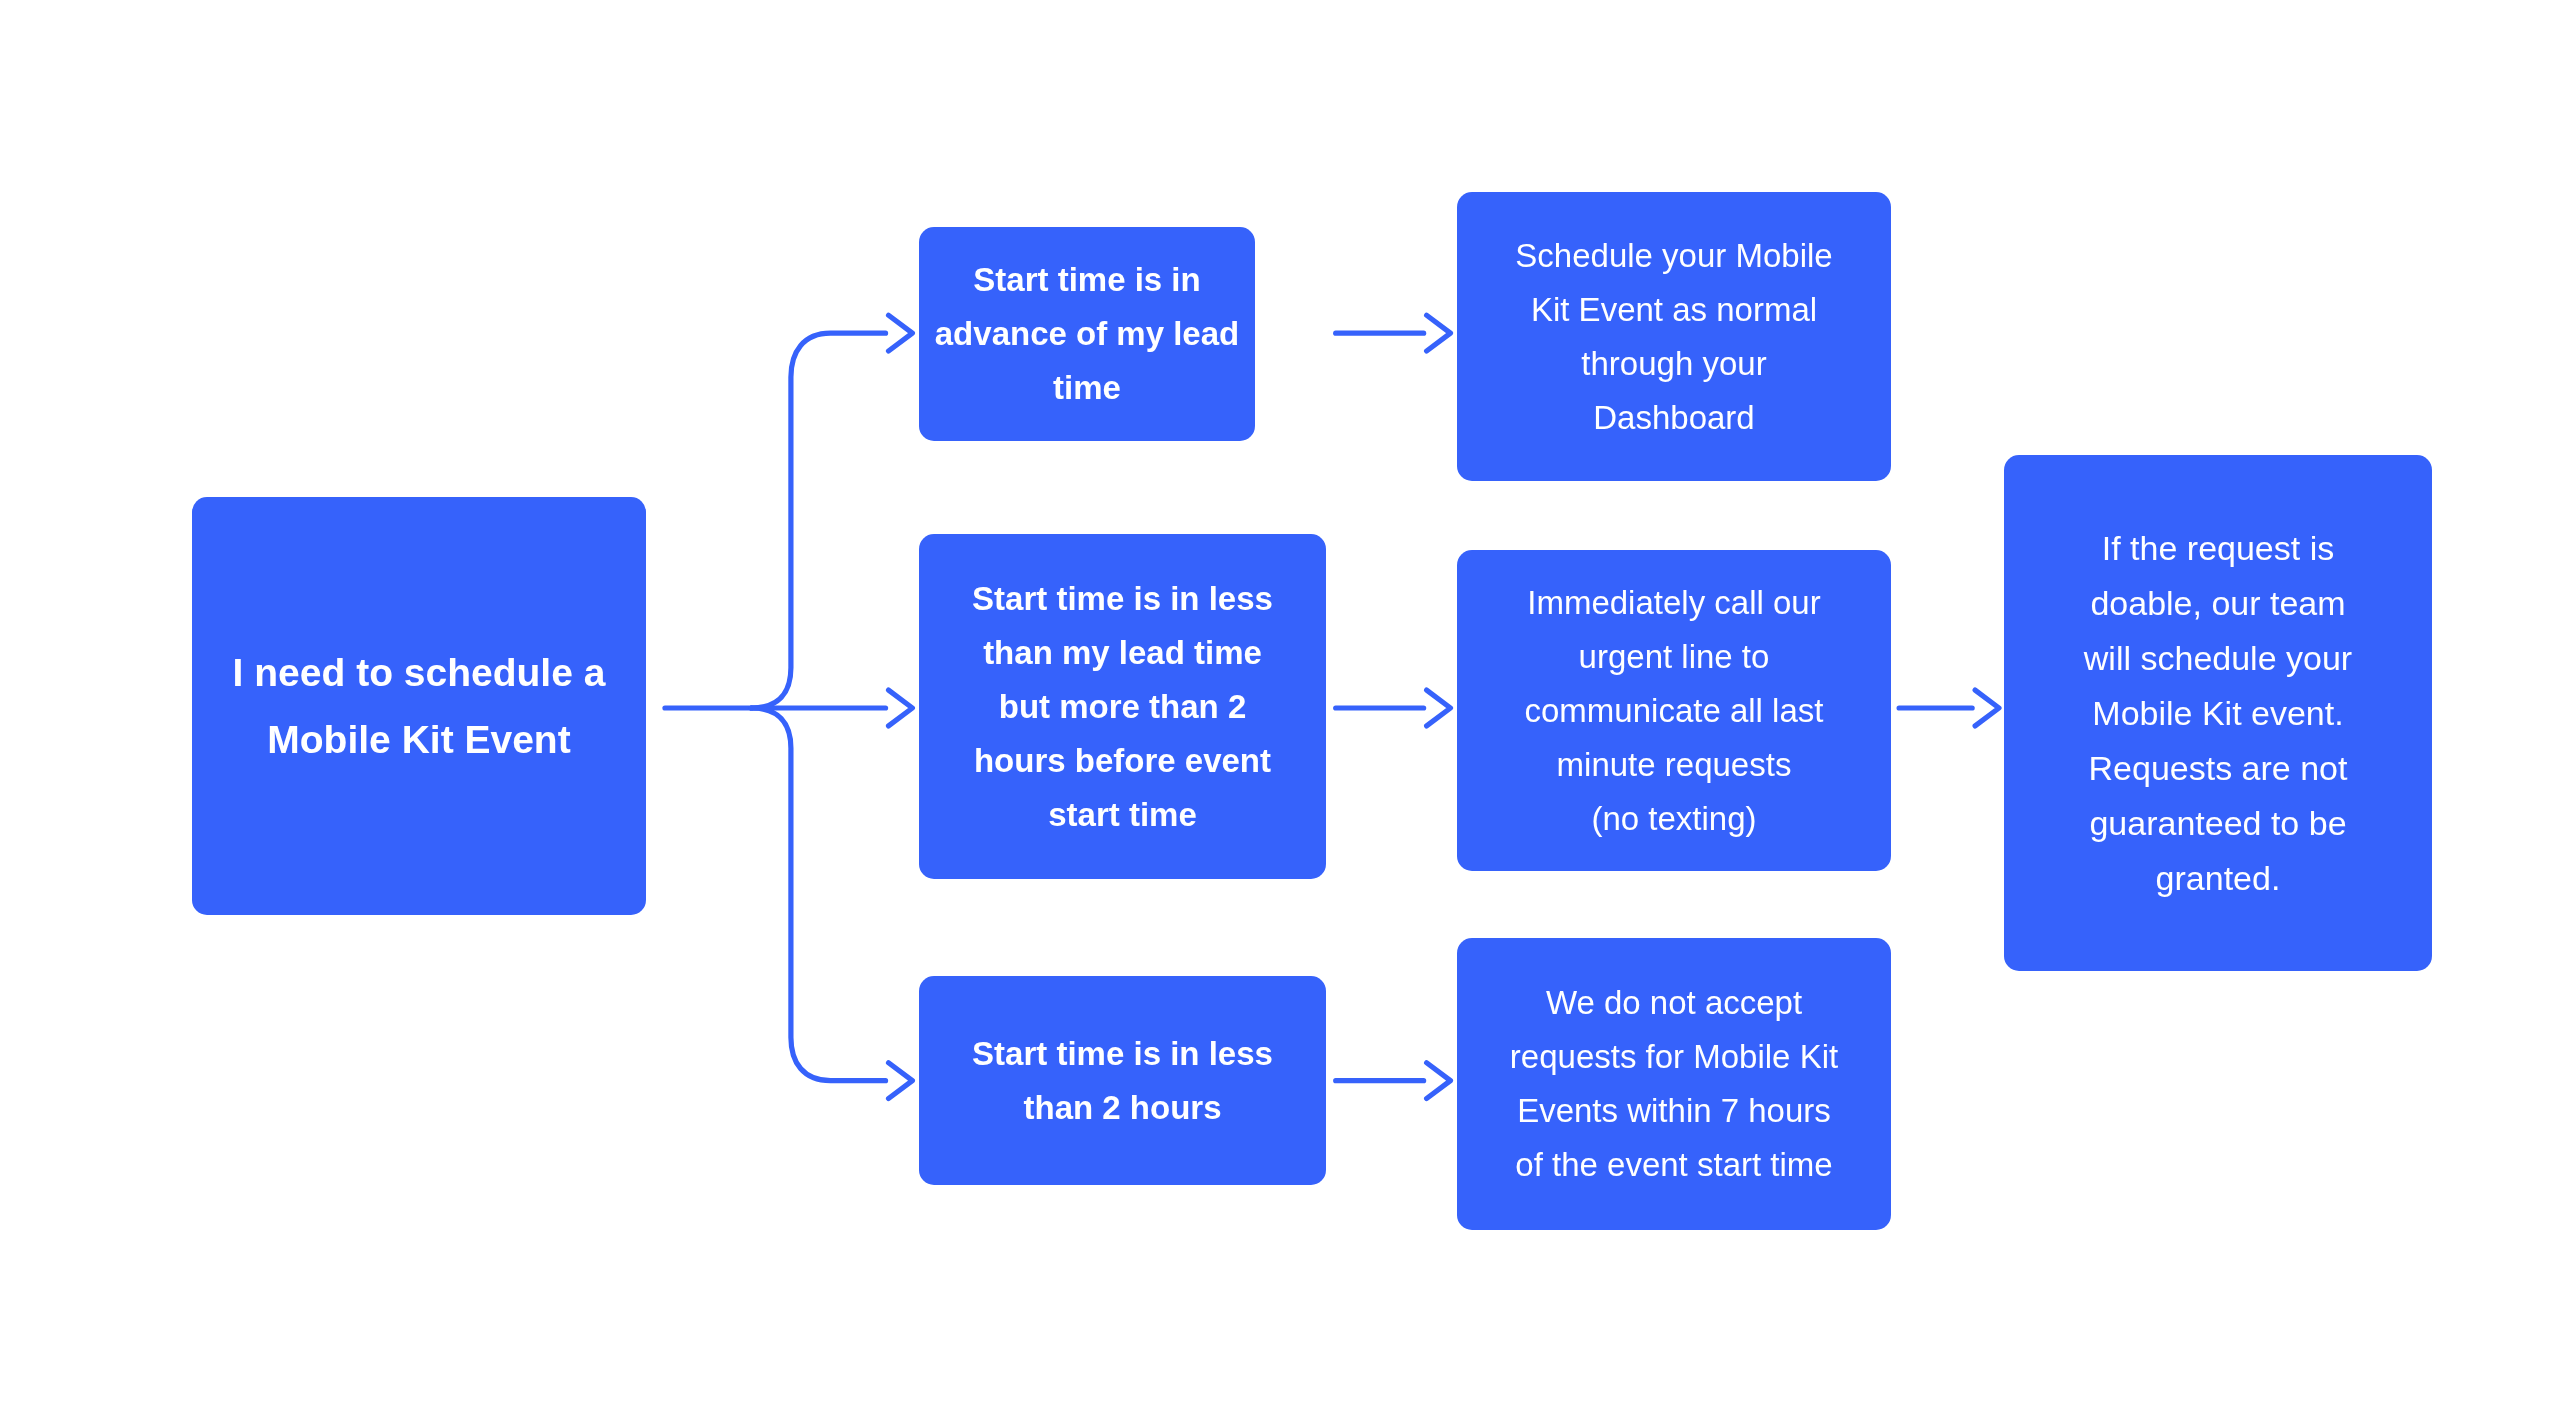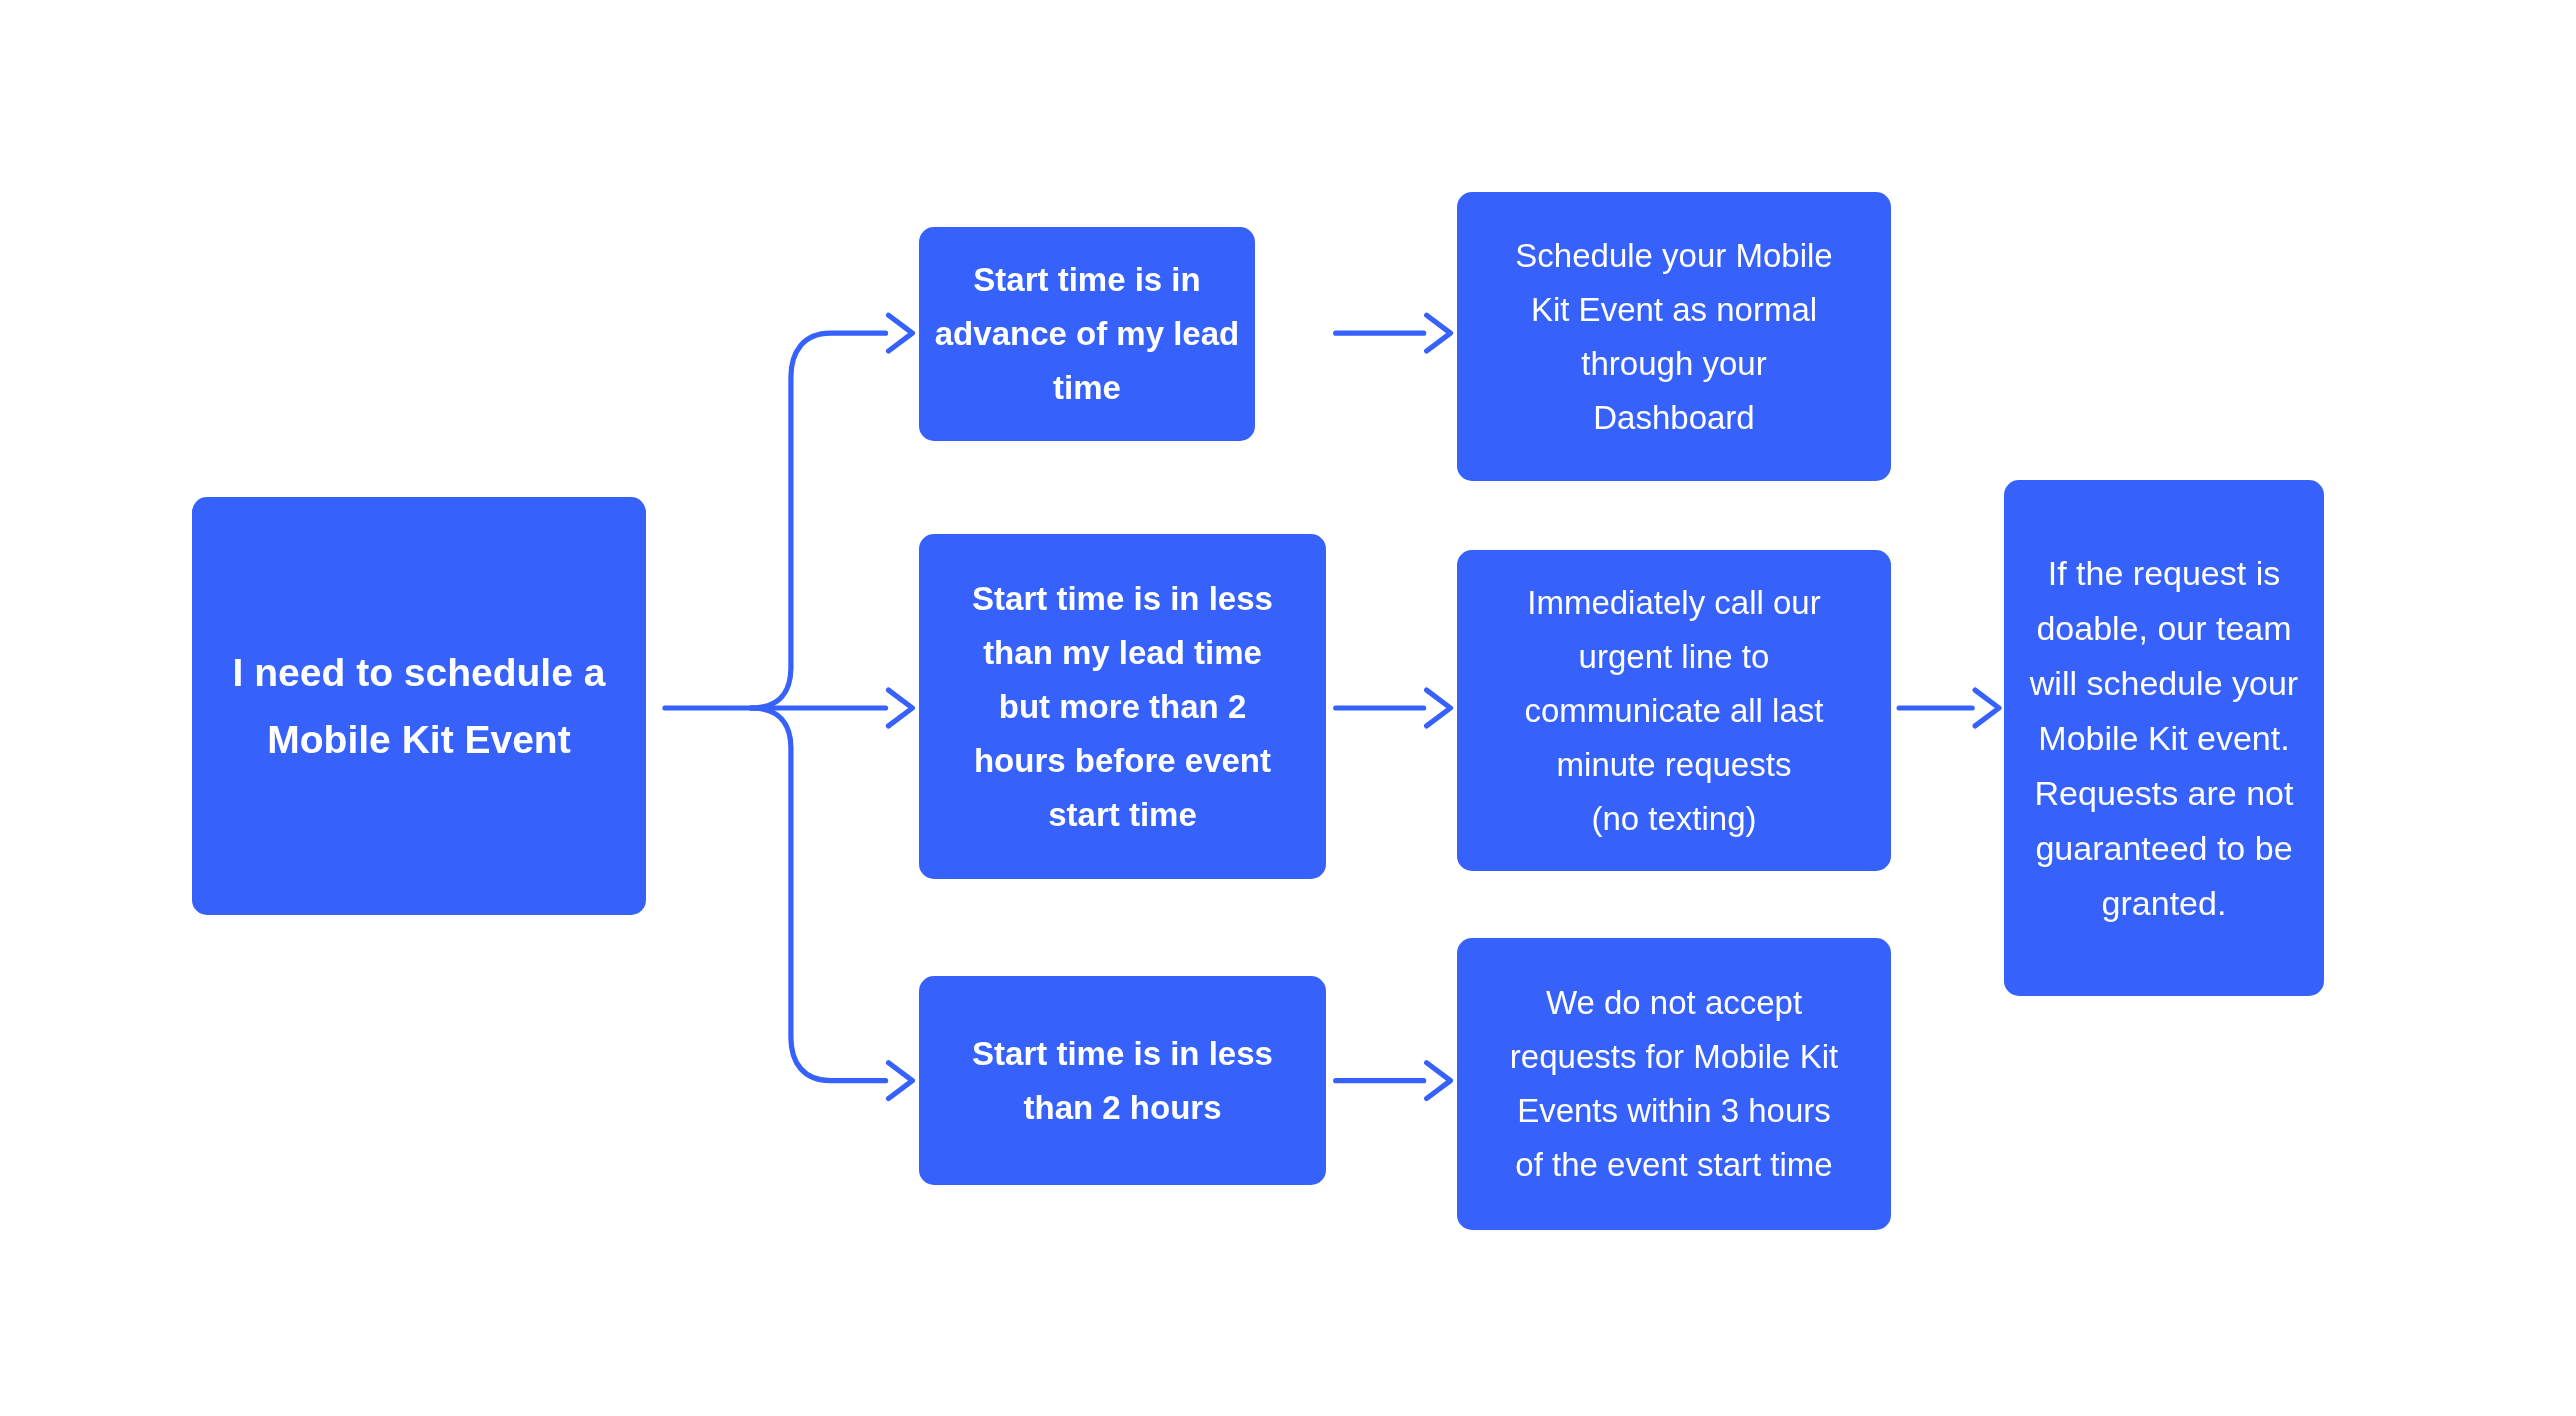--- a/index.html
+++ b/index.html
@@ -59,22 +59,22 @@
   #node-start   { left: 192px;  top: 497px;  width: 454px; height: 418px;
                   font-size: 39px; font-weight: 700; line-height: 67px; }
   #node-d1      { left: 919px; top: 227px;  width: 336px; height: 214px; }
   #node-d2      { left: 919px; top: 534px;  width: 407px; height: 345px; }
   #node-d3      { left: 919px; top: 976px; width: 407px; height: 209px; }
   .decision     { font-size: 33px; font-weight: 700; line-height: 54px; }
   #node-a1      { left: 1457px; top: 192px;  width: 434px; height: 289px; }
   #node-a2      { left: 1457px; top: 550px;  width: 434px; height: 321px; }
   #node-a3      { left: 1457px; top: 938px; width: 434px; height: 292px; }
   .action       { font-size: 33px; font-weight: 400; line-height: 54px; }
-  #node-final   { left: 2004px; top: 455px;  width: 320px; height: 516px;
-                  font-size: 34px; font-weight: 400; line-height: 55px; margin-top: 25px; }
+  #node-final   { left: 2004px; top: 455px;  width: 428px; height: 516px;
+                  font-size: 34px; font-weight: 400; line-height: 55px; }
 </style>
 </head>
 <body>
 
 <div id="canvas">
 
   <svg id="edges" viewBox="0 0 3456 1900" aria-hidden="true">
 
     <path class="edge" d="M 892 950 H 1008"></path>
 
@@ -135,21 +135,21 @@
   <div class="node action" id="node-a1">
     <span class="node-text">Schedule your Mobile
 Kit Event as normal
 through your
 Dashboard</span>
   </div>
 
   <div class="node action" id="node-a3">
     <span class="node-text">We do not accept
 requests for Mobile Kit
-Events within 3 hours
+Events within 7 hours
 of the event start time</span>
   </div>
 
   <div class="node" id="node-final">
     <span class="node-text">If the request is
 doable, our team
 will schedule your
 Mobile Kit event.
 Requests are not
 guaranteed to be

